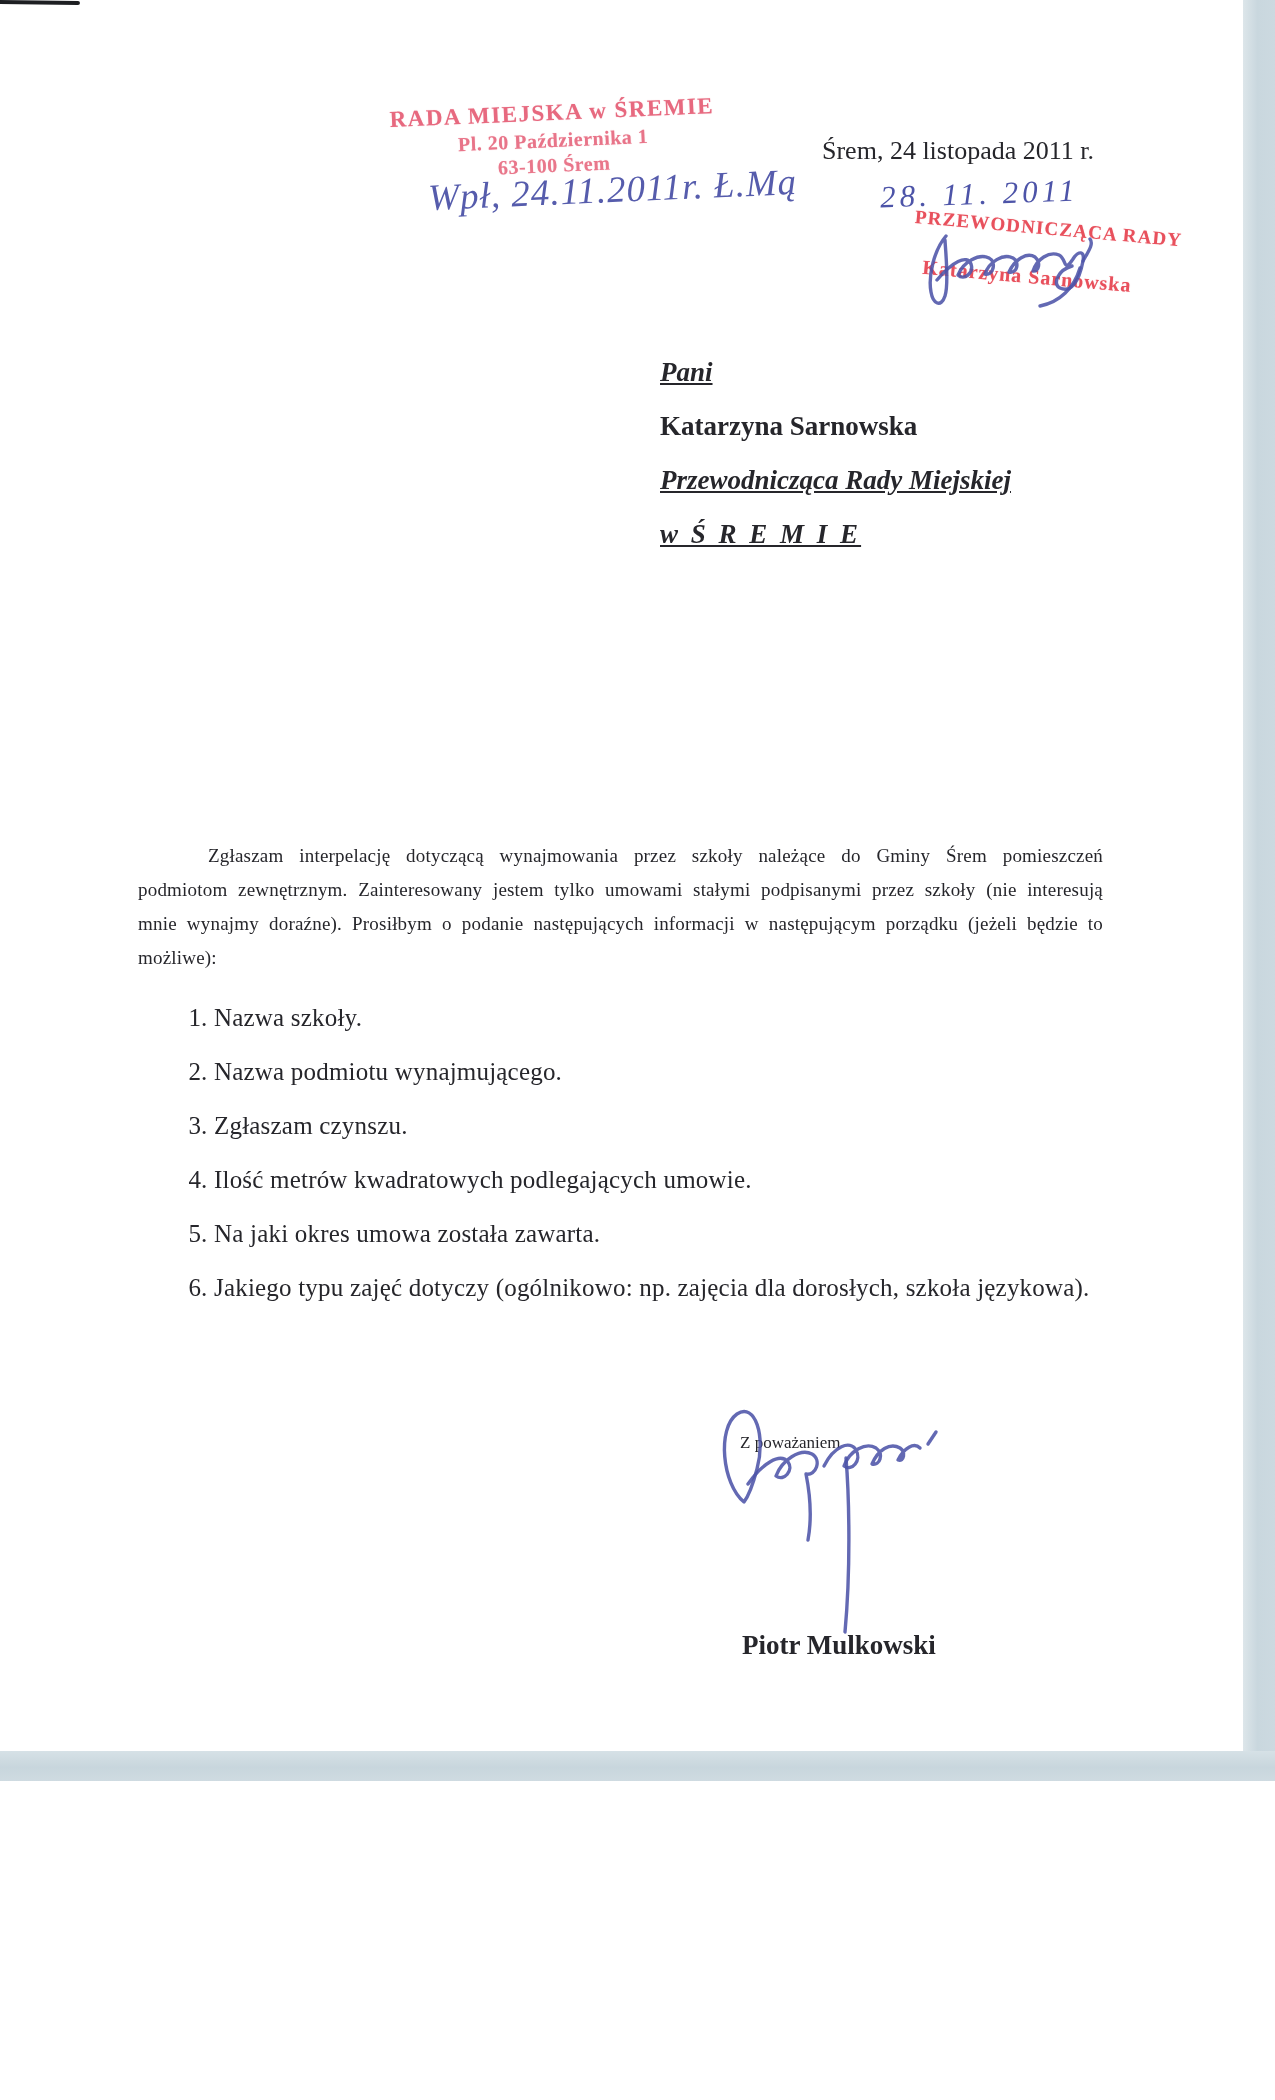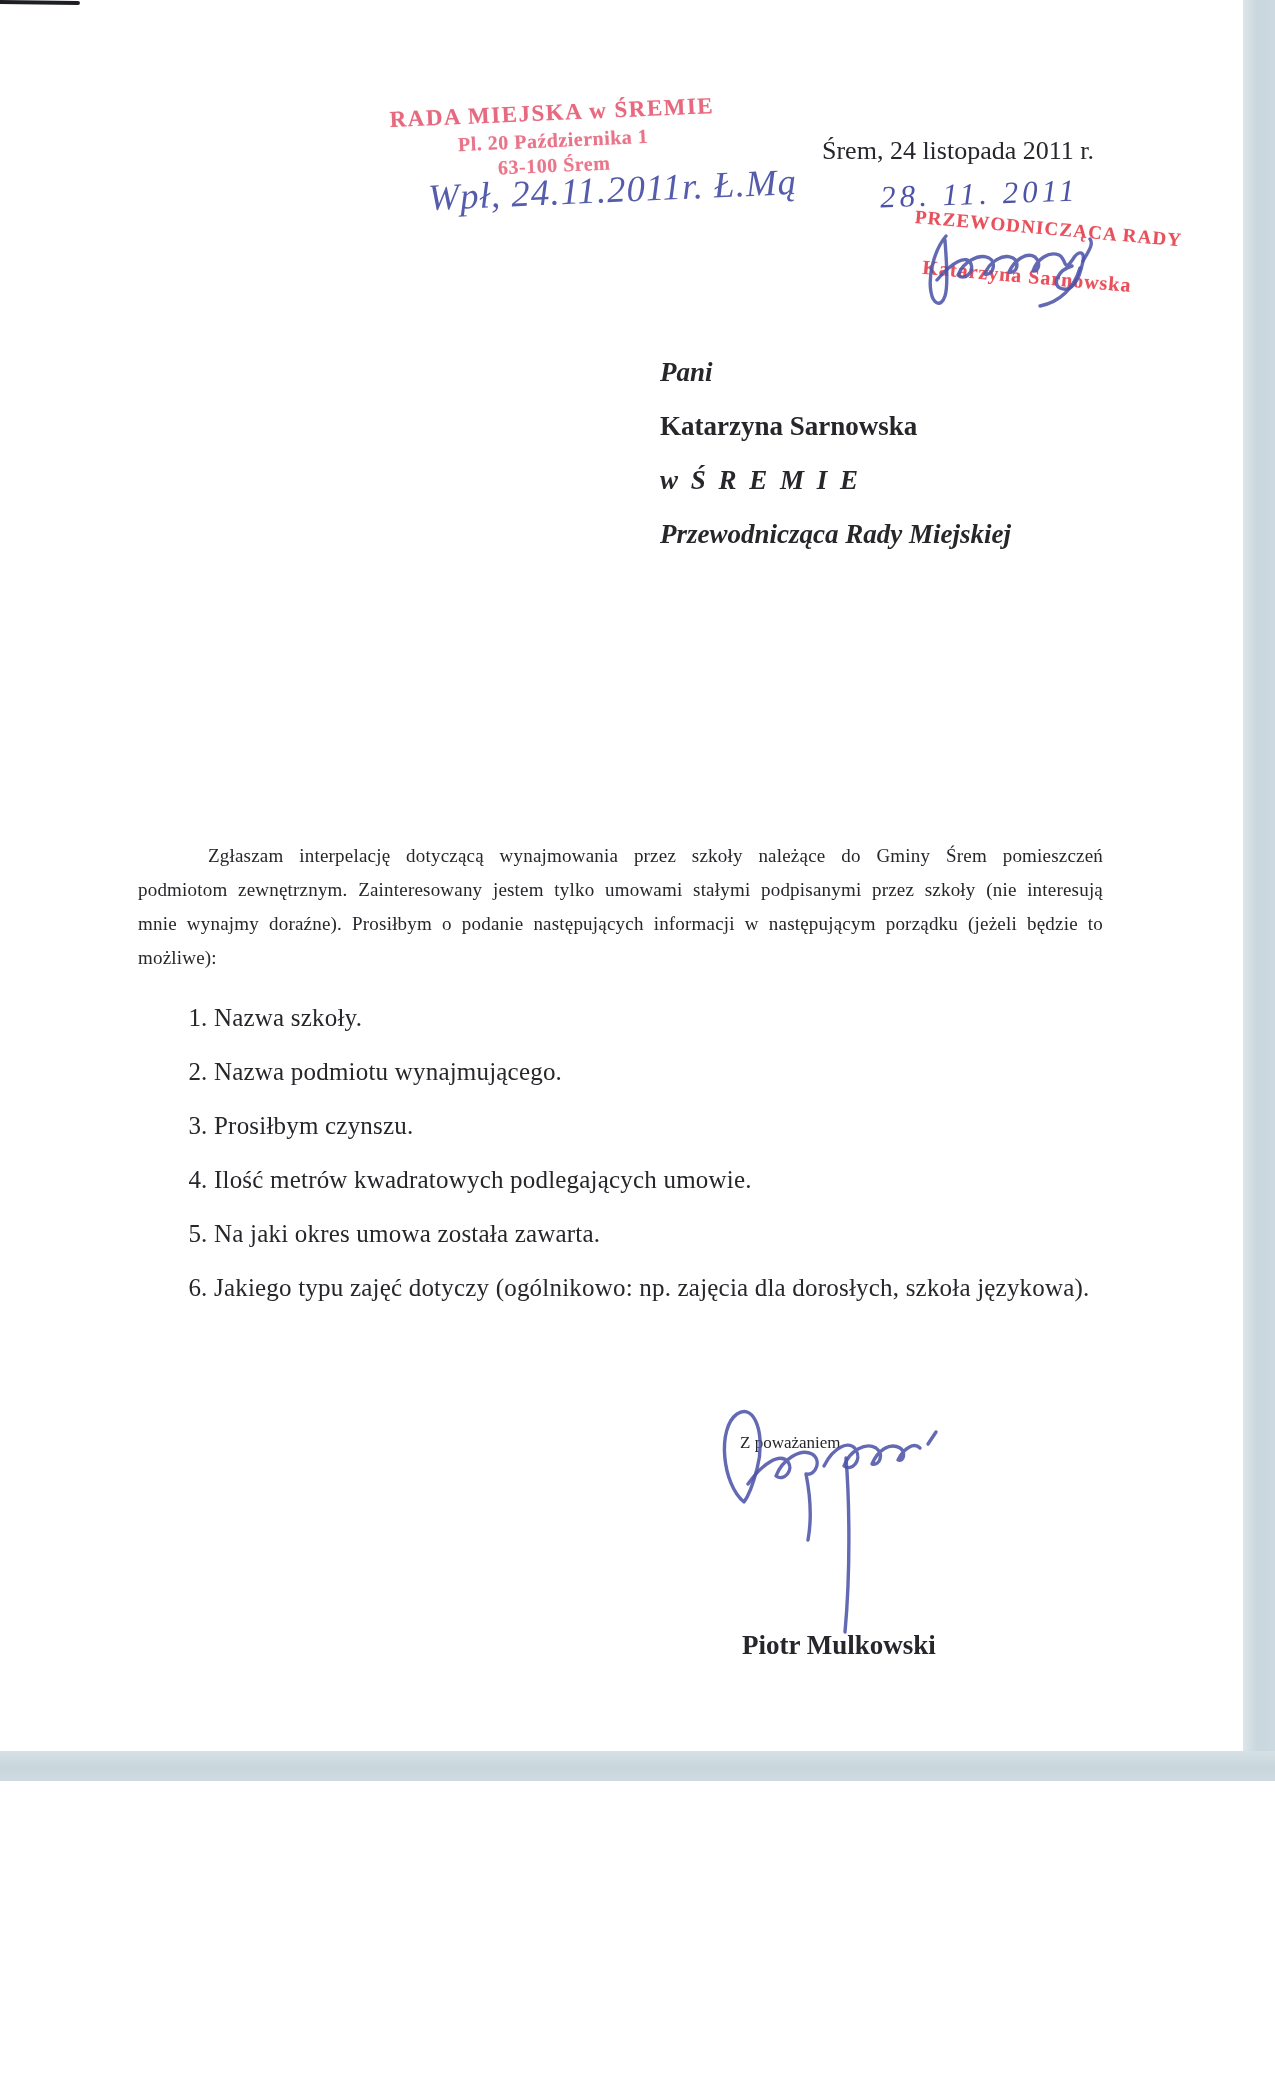--- a/index.html
+++ b/index.html
@@ -112,21 +112,21 @@
     opacity:.88;
   }
 
   
   .recipient{
     position:absolute; left:660px; top:356px;
     font-size:27px; font-weight:bold;
     line-height:33px;
   }
   .recipient > div{margin-bottom:21px; white-space:nowrap;}
-  .recipient .it{font-style:italic;}
+  .recipient .it{font-style:italic;text-decoration:underline;}
   .recipient .city{letter-spacing:3px;}
 
   
   .subject{
     position:absolute; left:148px; top:743px; width:970px;
     text-align:center;
     font-size:25px; font-weight:bold;
     letter-spacing:.3px;
   }
 
@@ -189,32 +189,32 @@
 
   <svg class="chair-signature" width="195" height="100" viewBox="0 0 195 100">
     <path class="sig-stroke" d="M24,10 C12,24 6,50 9,66 C11,78 19,82 23,70 C27,58 24,32 23,14"></path>
     <path class="sig-stroke" d="M15,54 C30,36 45,28 49,38 C52,47 42,55 36,49 C41,36 57,27 67,32 C75,36 71,50 63,48 C67,36 81,27 91,32 C98,36 95,48 87,46 C93,33 105,26 113,31 C119,36 117,46 111,45 C115,33 127,25 137,29 C145,33 141,48 151,33 C156,25 163,24 161,35 C157,56 149,67 138,62 C130,58 136,44 150,40"></path>
     <path class="sig-stroke" d="M161,35 C166,26 172,18 168,13 M158,42 C152,62 138,76 118,80"></path>
   </svg>
 
   <div class="recipient">
     <div class="it">Pani</div>
     <div>Katarzyna Sarnowska</div>
+    <div class="it">Przewodnicząca Rady Miejskiej</div>
     <div class="it city">w Ś R E M I E</div>
-    <div class="it">Przewodnicząca Rady Miejskiej</div>
   </div>
 
 
   <div class="body-par">Zgłaszam interpelację dotyczącą wynajmowania przez szkoły należące do Gminy Śrem pomieszczeń podmiotom zewnętrznym. Zainteresowany jestem tylko umowami stałymi podpisanymi przez szkoły (nie interesują mnie wynajmy doraźne). Prosiłbym o podanie następujących informacji w następującym porządku (jeżeli będzie to możliwe):</div>
 
   <div class="body-list">
     <ol>
       <li>Nazwa szkoły.</li>
       <li>Nazwa podmiotu wynajmującego.</li>
-      <li>Prosiłbym czynszu.</li>
+      <li>Zgłaszam czynszu.</li>
       <li>Ilość metrów kwadratowych podlegających umowie.</li>
       <li>Na jaki okres umowa została zawarta.</li>
       <li>Jakiego typu zajęć dotyczy (ogólnikowo: np. zajęcia dla dorosłych, szkoła językowa).</li>
     </ol>
   </div>
 
   <div class="valediction">Z poważaniem</div>
 
   <svg class="main-signature" width="235" height="250" viewBox="0 0 235 250">
     <path class="sig-stroke" d="M32,100 C10,82 5,26 25,12 C43,0 54,34 45,67 C40,86 35,96 32,100"></path>

